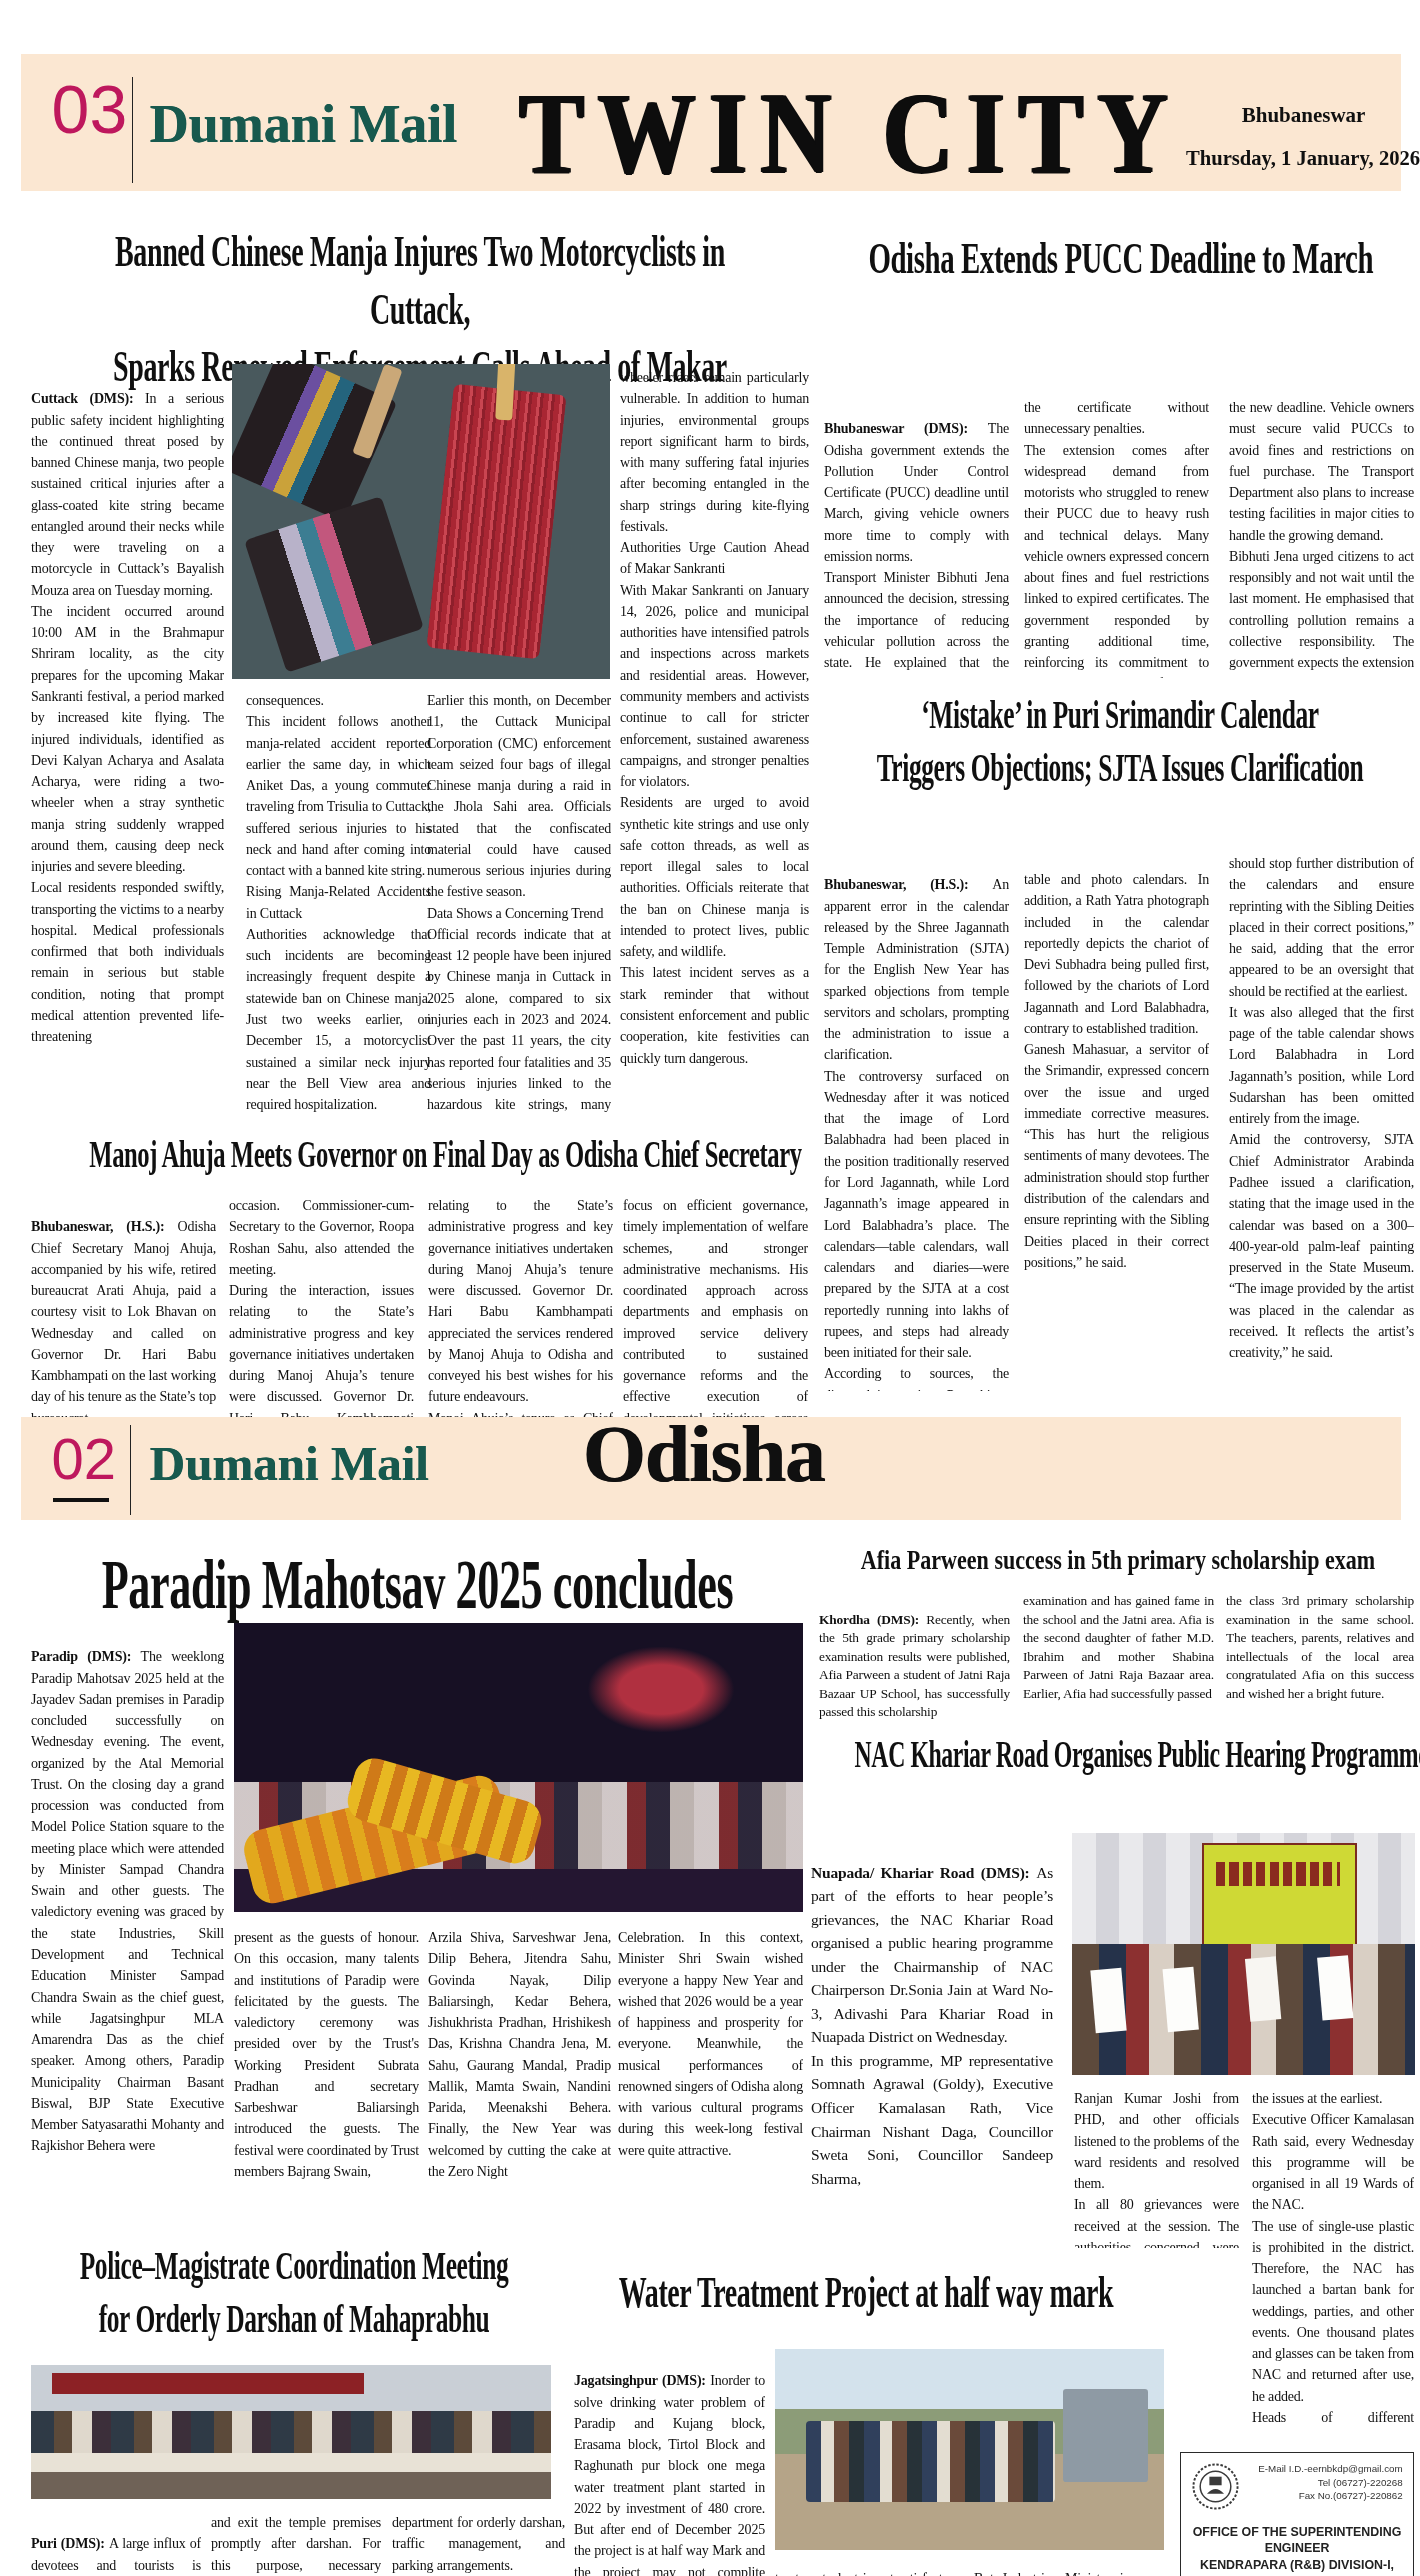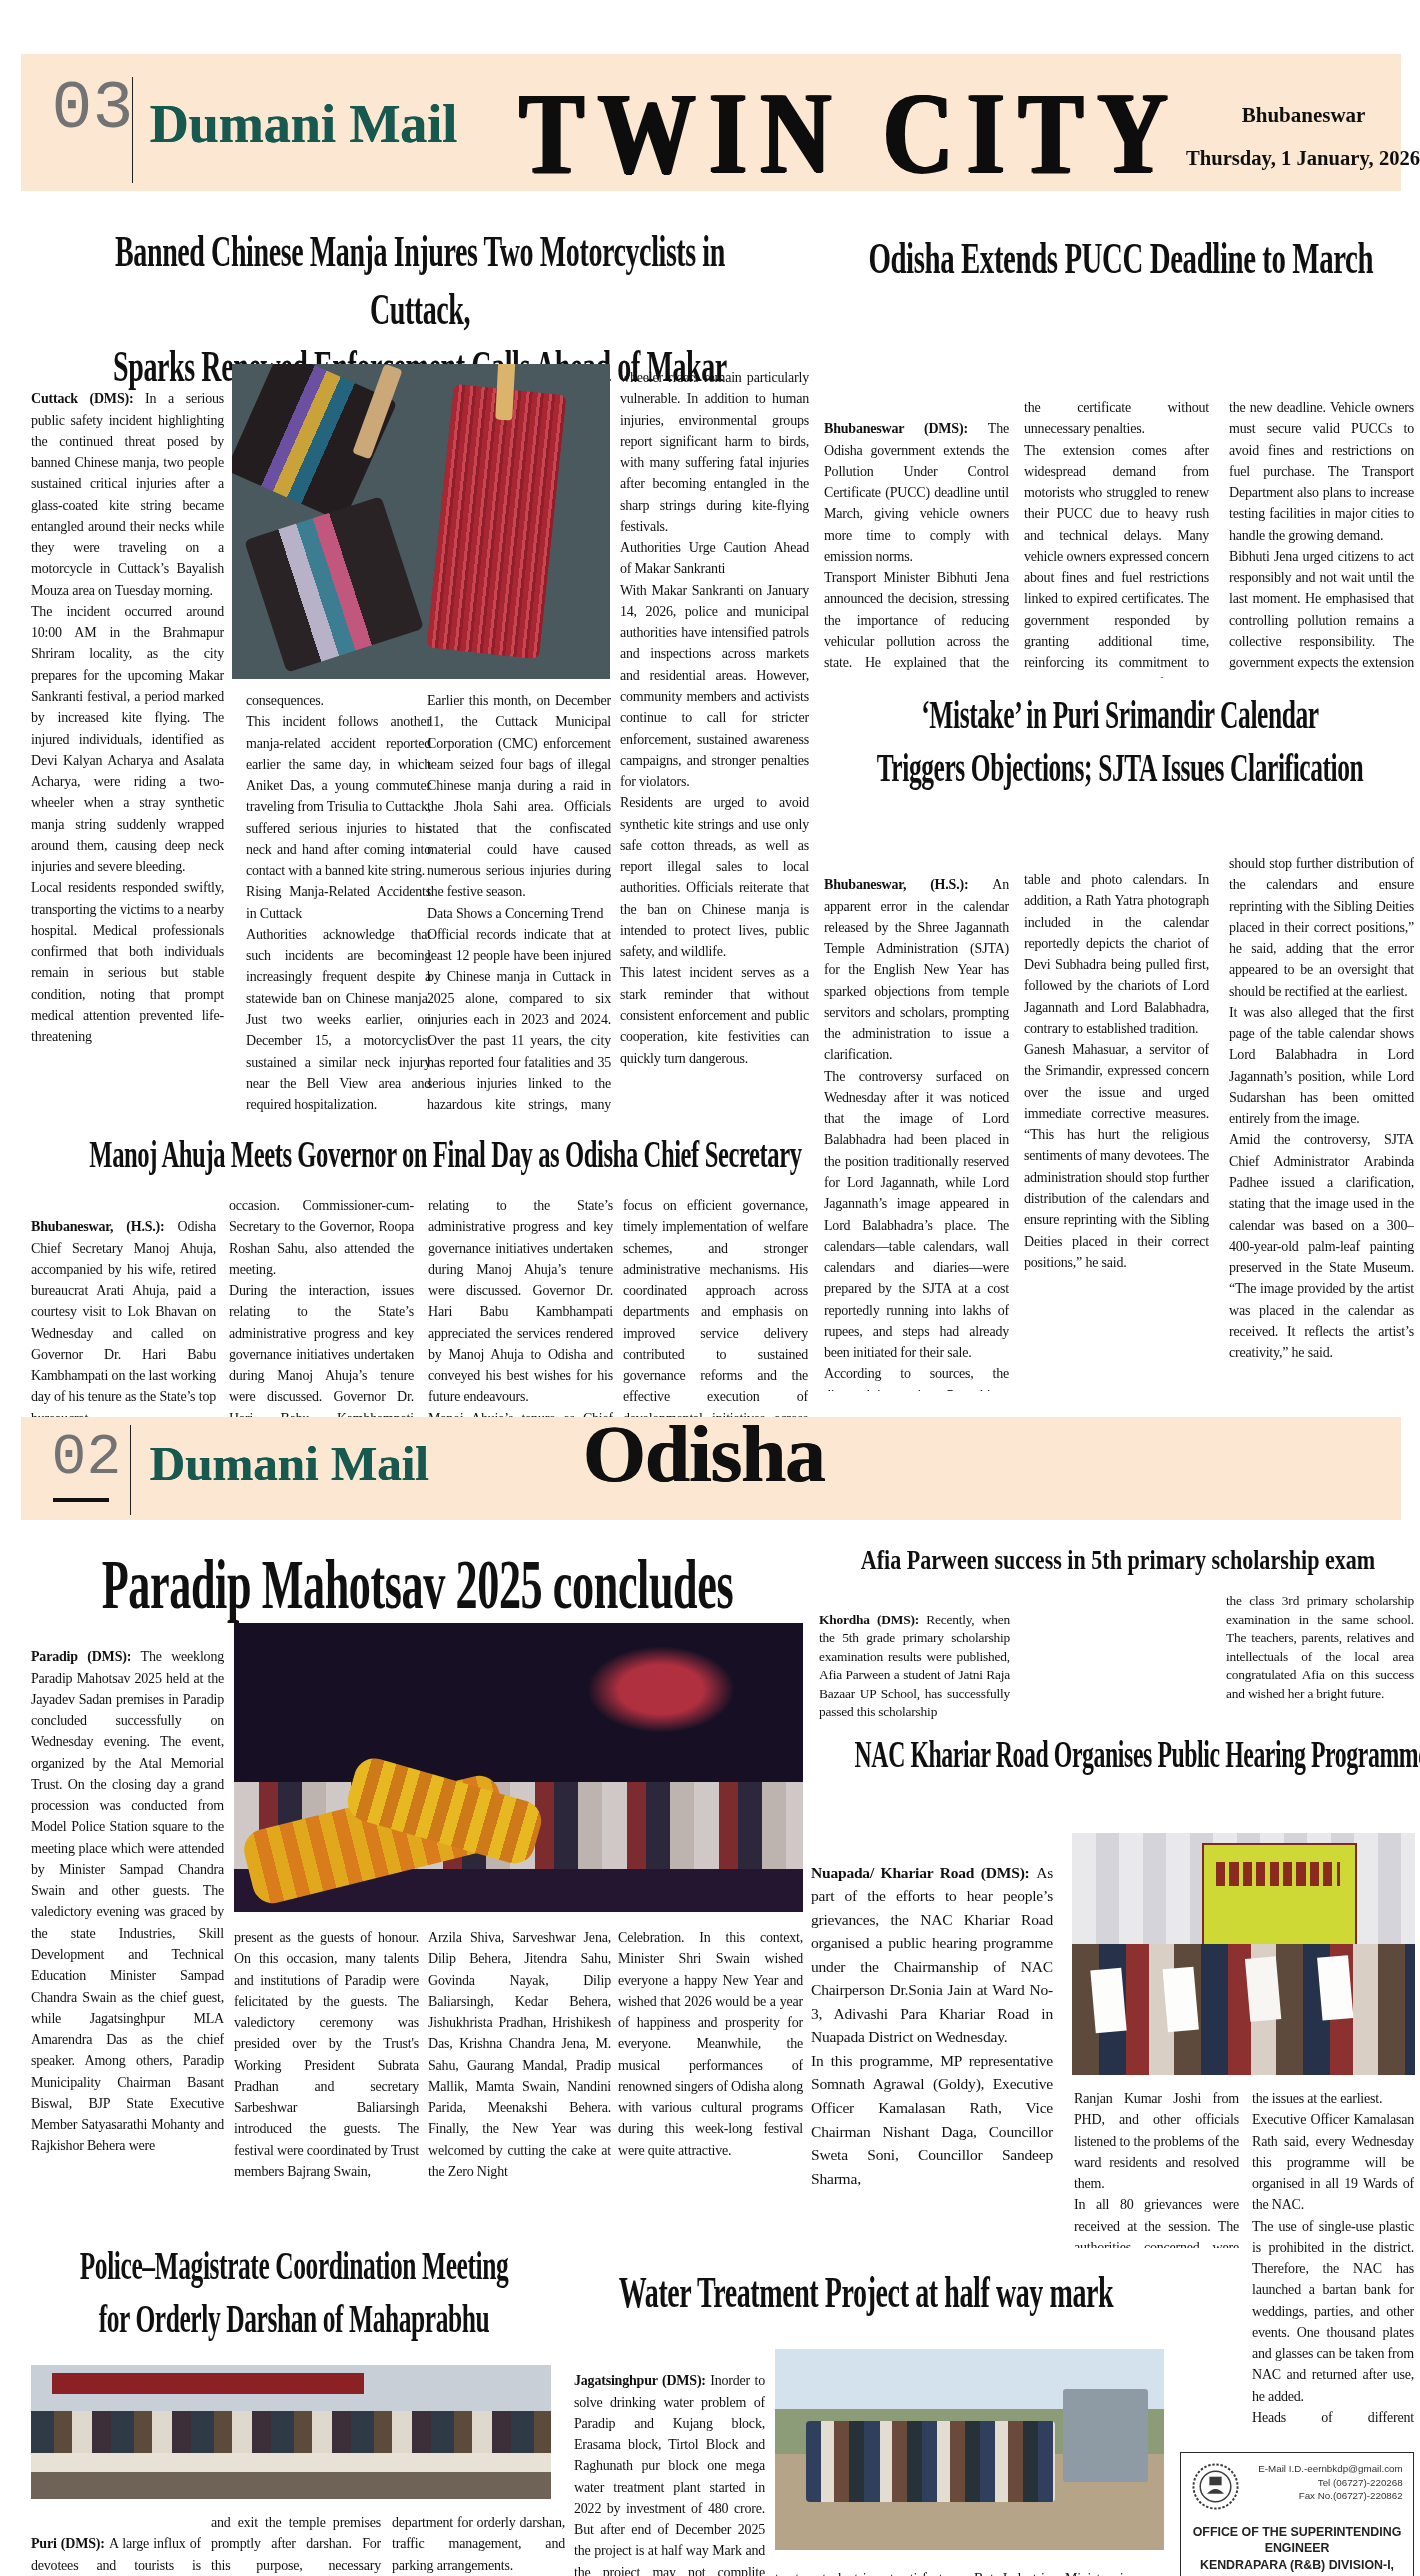--- a/index.html
+++ b/index.html
@@ -1,21 +1,21 @@
 <!DOCTYPE html>
 <html style="font-size:8.2px"><head>
 <meta charset="utf-8">
 <style>
   html,body{margin:0;padding:0;background:#e9e9e9;}
   #paper{position:relative;width:1421px;height:3032px;background:#ffffff;overflow:hidden;
          font-family:"Liberation Serif",serif;color:#101010;}
   .abs{position:absolute;}
   
   .band{background:#fbe7d2;}
-  .pagenum{font-family:Liberation Mono, monospace;font-weight:400;color:#737373;}
+  .pagenum{font-family:Liberation Sans, sans-serif;font-weight:400;color:#be185d;}
   .brand{font-weight:700;color:#17594e;text-shadow:0.5px 0 0 #17594e;}
   .masttitle{font-weight:700;color:#0d0d0d;letter-spacing:13.4px;text-shadow:1.5px 0 0 #0d0d0d,-1.5px 0 0 #0d0d0d,0 1px 0 #0d0d0d;
              transform:scaleY(1.18);transform-origin:top center;text-align:center;white-space:nowrap;}
   .mastright{font-weight:700;text-align:center;}
   .vrule{background:#222;}
   .hrule{background:#111;}
   
   .hl{font-weight:700;text-align:center;transform:scale(0.85,1.33);transform-origin:top center;
       letter-spacing:-0.5px;white-space:pre-line;line-height:1.32;}
   .hl-plain{font-weight:700;text-align:center;transform:scale(0.92,1.12);transform-origin:top center;}
@@ -133,20 +133,21 @@
   </div>
 
   <div class="col abs" style="left:234px;top:1927px;width:185px;height:291px;">present as the guests of honour. On this occasion, many talents and institutions of Paradip were felicitated by the guests. The valedictory ceremony was presided over by the Trust's Working President Subrata Pradhan and secretary Sarbeshwar Baliarsingh introduced the guests. The festival were coordinated by Trust members Bajrang Swain,</div>
   <div class="col abs" style="left:428px;top:1927px;width:183px;height:291px;">Arzila Shiva, Sarveshwar Jena, Dilip Behera, Jitendra Sahu, Govinda Nayak, Dilip Baliarsingh, Kedar Behera, Jishukhrista Pradhan, Hrishikesh Das, Krishna Chandra Jena, M. Sahu, Gaurang Mandal, Pradip Mallik, Mamta Swain, Nandini Parida, Meenakshi Behera. Finally, the New Year was welcomed by cutting the cake at the Zero Night</div>
   <div class="col abs" style="left:618px;top:1927px;width:185px;height:291px;">Celebration. In this context, Minister Shri Swain wished everyone a happy New Year and wished that 2026 would be a year of happiness and prosperity for everyone. Meanwhile, the musical performances of renowned singers of Odisha along with various cultural programs during this week-long festival were quite attractive.</div>
 
   <div class="abs hl-plain" style="left:819px;top:1545px;width:598px;font-size:24px;white-space:nowrap;">Afia Parween success in 5th primary scholarship exam</div>
   <div class="col abs" style="left:819px;top:1592px;width:191px;height:129px;font-size:13.4px;line-height:1.38;">
     <span class="dateline">Khordha (DMS):</span><span>Recently, when the 5th grade primary scholarship examination results were published, Afia Parween a student of Jatni Raja Bazaar UP School, has successfully passed this scholarship</span>
   </div>
+  <div class="col abs" style="left:1023px;top:1592px;width:191px;height:129px;font-size:13.4px;line-height:1.38;">examination and has gained fame in the school and the Jatni area. Afia is the second daughter of father M.D. Ibrahim and mother Shabina Parween of Jatni Raja Bazaar area. Earlier, Afia had successfully passed</div>
   <div class="col abs" style="left:1226px;top:1592px;width:188px;height:129px;font-size:13.4px;line-height:1.38;">the class 3rd primary scholarship examination in the same school. The teachers, parents, relatives and intellectuals of the local area congratulated Afia on this success and wished her a bright future.</div>
 
   <div class="abs hl" style="left:809px;top:1731px;width:608px;font-size:28px;white-space:nowrap;">NAC Khariar Road Organises Public Hearing Programme</div>
   <div class="col abs" style="left:811px;top:1837px;width:242px;height:410px;font-size:15.5px;">
     <span class="dateline">Nuapada/ Khariar Road (DMS):</span><span>As part of the efforts to hear people’s grievances,  the NAC Khariar Road organised a public hearing programme under the Chairmanship of NAC Chairperson Dr.Sonia Jain at Ward No-3, Adivashi Para Khariar Road in Nuapada District on Wednesday.
 In this programme,  MP representative Somnath Agrawal (Goldy), Executive Officer Kamalasan Rath, Vice Chairman Nishant Daga, Councillor Sweta Soni, Councillor Sandeep Sharma,</span>
   </div>
 
   <div class="photo abs" style="left:1072px;top:1833px;width:343px;height:242px;background:repeating-linear-gradient(90deg,#e9e9ec 0 24px,#d4d4da 24px 47px);">
     <div class="ph-layer" style="left:38%;top:4%;width:44%;height:52%;background:#cfd935;border:2.1px solid #7b2c20;"></div>

